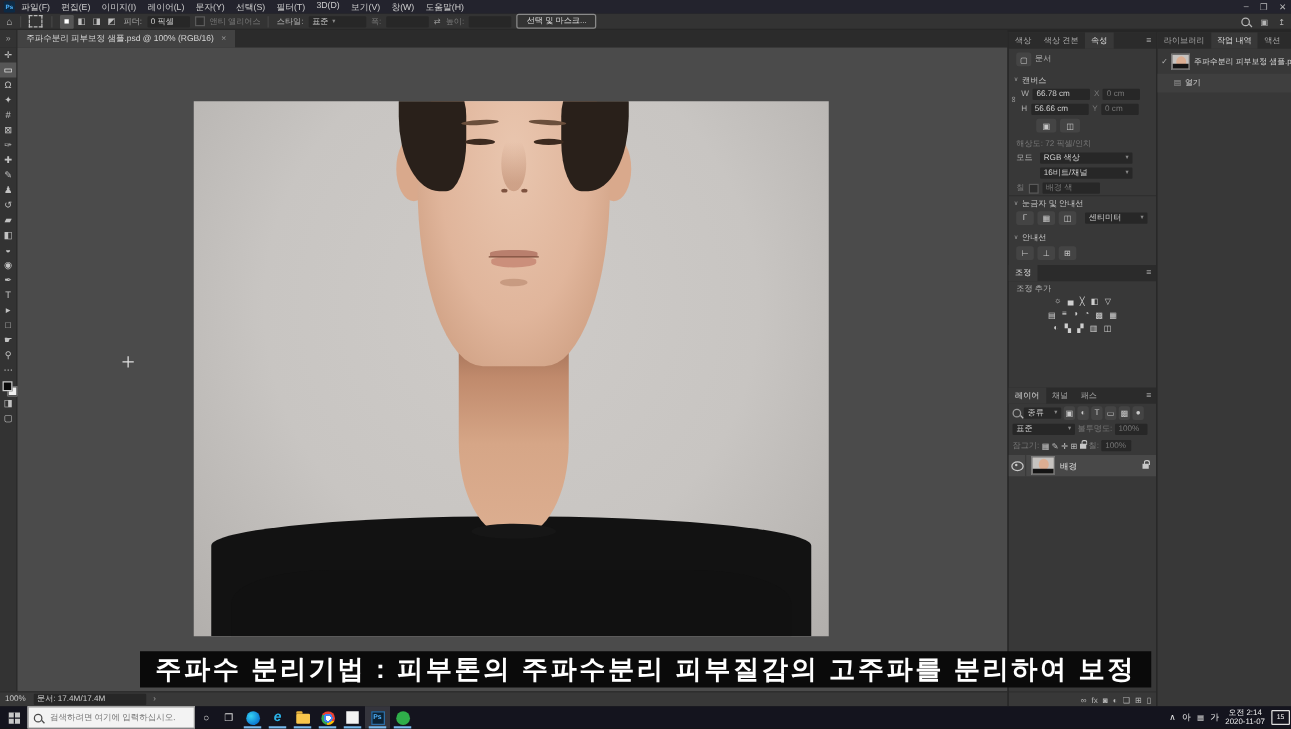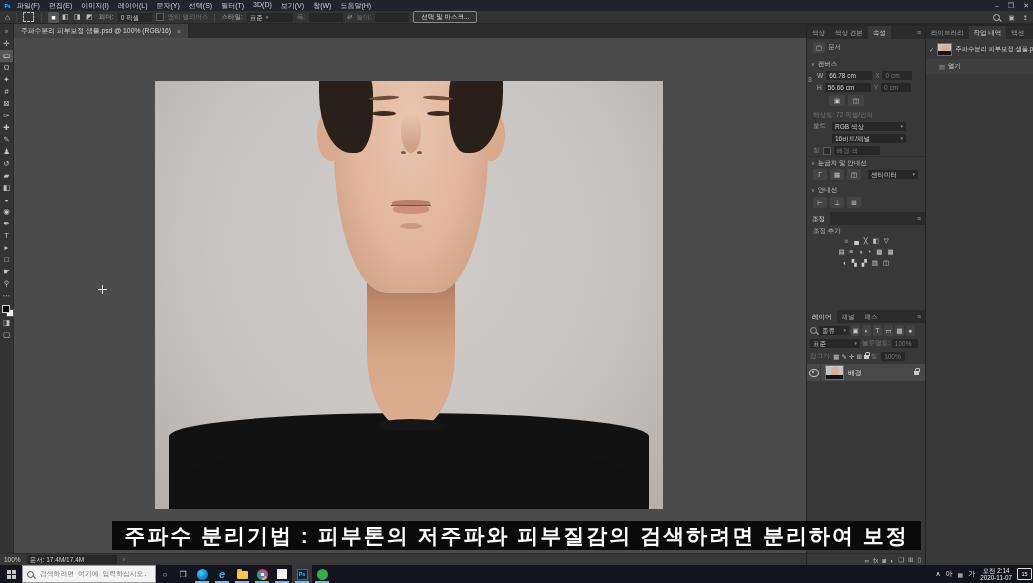--- a/index.html
+++ b/index.html
@@ -120,21 +120,21 @@
                  padding:0 12px;letter-spacing:2px;white-space:nowrap;}
 
   
   .taskbar{position:absolute;left:0;top:565px;width:1033px;height:18px;background:#14141e;z-index:60;display:flex;align-items:center;}
   .startbtn{width:22px;height:18px;display:flex;align-items:center;justify-content:center;}
   .winlogo{width:9px;height:9px;background-color:#c8c8c8;background-image:linear-gradient(#14141e,#14141e),linear-gradient(#14141e,#14141e);
            background-size:1px 9px,9px 1px;background-position:4px 0,0 4px;background-repeat:no-repeat;}
   .searchbox{width:134px;height:18px;background:#f3f3f3;border:1px solid #9a9a9a;box-sizing:border-box;display:flex;align-items:center;}
   .searchbox .mag{border-color:#4a4a4a;margin:0 4px;}
   .searchbox .mag::after{background:#4a4a4a;}
-  .searchbox input{border:none;background:transparent;font-size:6.8px;color:#333;width:110px;outline:none;font-family:Liberation Mono, monospace;}
+  .searchbox input{border:none;background:transparent;font-size:6.8px;color:#333;width:110px;outline:none;font-family:Liberation Serif, serif;}
   .tbtn{width:18px;height:18px;display:flex;align-items:center;justify-content:center;color:#d8d8d8;font-size:8px;}
   .tapp{width:20px;height:18px;display:flex;align-items:center;justify-content:center;position:relative;}
   .tapp.run::after{content:"";position:absolute;bottom:0;left:3px;right:3px;height:2px;background:#76b9ed;}
   .tapp.sel{background:rgba(255,255,255,.14);}
   .tapp .ic{width:11px;height:11px;display:flex;align-items:center;justify-content:center;font-size:6px;}
   .ic-edge .ic{background:radial-gradient(circle at 35% 35%, #35d2f2, #0b7bd4 70%);border-radius:50%;}
   .ic-ie .ic{color:#2bb3e8;font-size:11px;font-style:italic;font-weight:bold;line-height:11px;}
   .ic-folder .ic{background:#f8c64b;border-radius:1px;height:8px;margin-top:2px;position:relative;}
   .ic-folder .ic::before{content:"";position:absolute;top:-2px;left:0;width:5px;height:2px;background:#e8b33c;border-radius:1px 1px 0 0;}
   .ic-chrome .ic{border-radius:50%;background:radial-gradient(circle at 50% 50%, #fff 0 2px, #4285f4 2px 3.6px, rgba(0,0,0,0) 3.6px),
@@ -473,21 +473,21 @@
       <span class="mini-face" style="width:13px;height:11px;flex:none;"></span>
       <span>주파수분리 피부보정 샘플.psd</span>
     </div>
     <div class="hrow" style="top:33px;background:#3f3f3f;">
       <span style="color:#9a9a9a;margin-left:10px;">▤</span>
       <span>열기</span>
     </div>
   </div>
 
   <div class="subtitle">
-    <span>주파수 분리기법 : 피부톤의 저주파와 피부질감의 검색하려면 분리하여 보정</span>
+    <span>주파수 분리기법 : 피부톤의 주파수분리 피부질감의 고주파를 분리하여 보정</span>
   </div>
 
   <div class="taskbar">
     <div class="startbtn">
         <span class="winlogo"></span>
       </div>
     <div class="searchbox">
       <span class="mag"></span>
       <input placeholder="검색하려면 여기에 입력하십시오." style="">
     </div>

